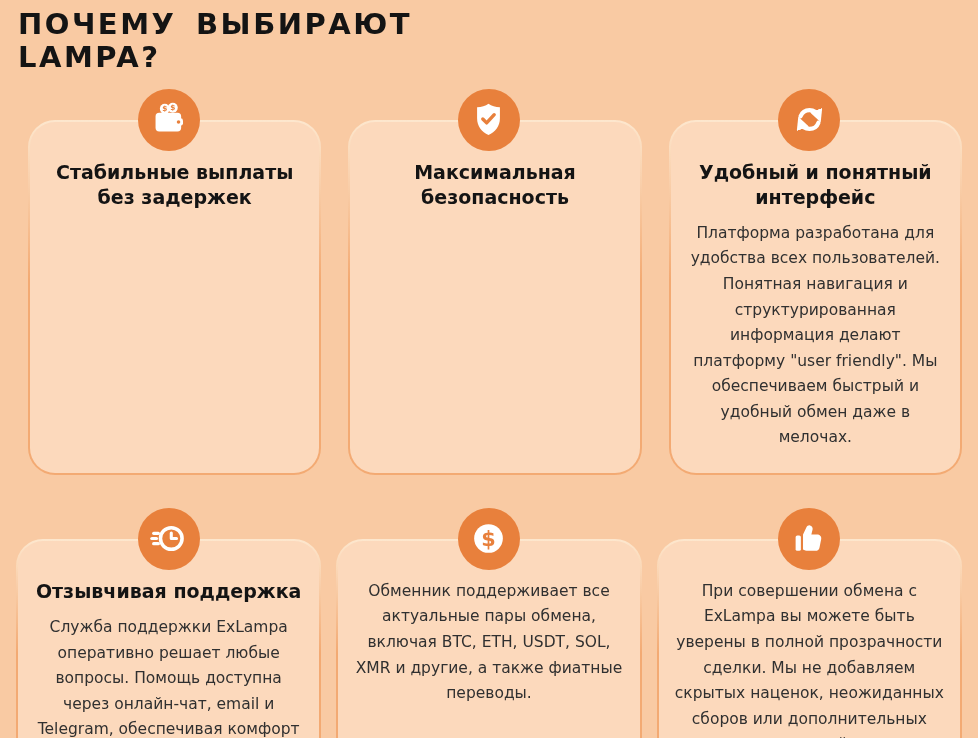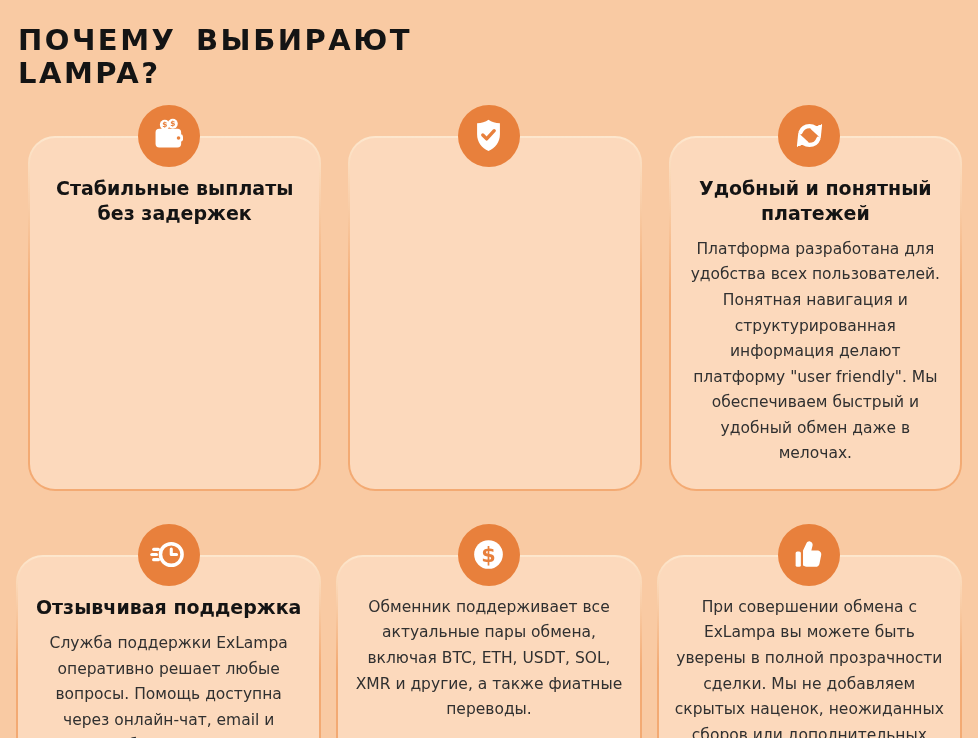--- a/index.html
+++ b/index.html
@@ -14,21 +14,21 @@
   *{box-sizing:border-box;}
   html,body{margin:0;padding:0;}
   body{
     width:978px;height:738px;
     background:var(--bg);
     font-family:"DejaVu Sans","Liberation Sans",sans-serif;
     overflow:hidden;
   }
   .section{padding:8px 16px 0 16px;}
   .section-title{
-    margin:16px 0 0 2px;
+    margin:0 0 0 2px;
     font-size:29px;
     font-weight:800;
     line-height:1.15;
     letter-spacing:2.5px;
     word-spacing:7px;
     color:var(--title);
     text-transform:uppercase;
   }
   .row{
     display:grid;
@@ -112,39 +112,40 @@
 
     <div class="cell">
       <div class="icon-badge">
         <svg viewBox="0 0 24 24">
           <path fill="#fff" d="M12 1.8c1.9 1.3 4.6 2.2 7.4 2.3v7.1c0 5.2-3 9-7.4 10.9-4.4-1.9-7.4-5.7-7.4-10.9V4.1C7.4 4 10.1 3.1 12 1.8z"></path>
           <path d="M8.3 11.7l2.5 2.5 4.9-5.3" stroke="#e8803c" stroke-width="2.2" fill="none" stroke-linecap="round" stroke-linejoin="round"></path>
         </svg>
       </div>
       <div class="card">
         <div class="card-inner">
+          <h3 class="card-title">Максимальная безопасность</h3>
         </div>
       </div>
     </div>
 
     <div class="cell">
       <div class="icon-badge">
         <svg viewBox="0 0 24 24">
           <defs>
             <marker id="arw" viewBox="0 0 10 10" refX="5" refY="5" markerWidth="3.1" markerHeight="3.1" orient="auto-start-reverse">
               <path d="M0 0 L10 5 L0 10 z" fill="#fff"></path>
             </marker>
           </defs>
           <path d="M6.2 9.9 A6.2 6.2 0 0 1 17.8 9.9" stroke="#fff" stroke-width="2.7" fill="none" stroke-linecap="round" marker-end="url(#arw)"></path>
           <path d="M17.8 14.1 A6.2 6.2 0 0 1 6.2 14.1" stroke="#fff" stroke-width="2.7" fill="none" stroke-linecap="round" marker-end="url(#arw)"></path>
         </svg>
       </div>
       <div class="card">
         <div class="card-inner">
-          <h3 class="card-title">Удобный и понятный платежей</h3>
+          <h3 class="card-title">Удобный и понятный интерфейс</h3>
           <p class="card-body">Платформа разработана для удобства всех пользователей. Понятная навигация и структурированная информация делают платформу "user friendly". Мы обеспечиваем быстрый и удобный обмен даже в мелочах.</p>
         </div>
       </div>
     </div>
 
   </div>
 
   <div class="row row-2">
 
     <div class="cell">

